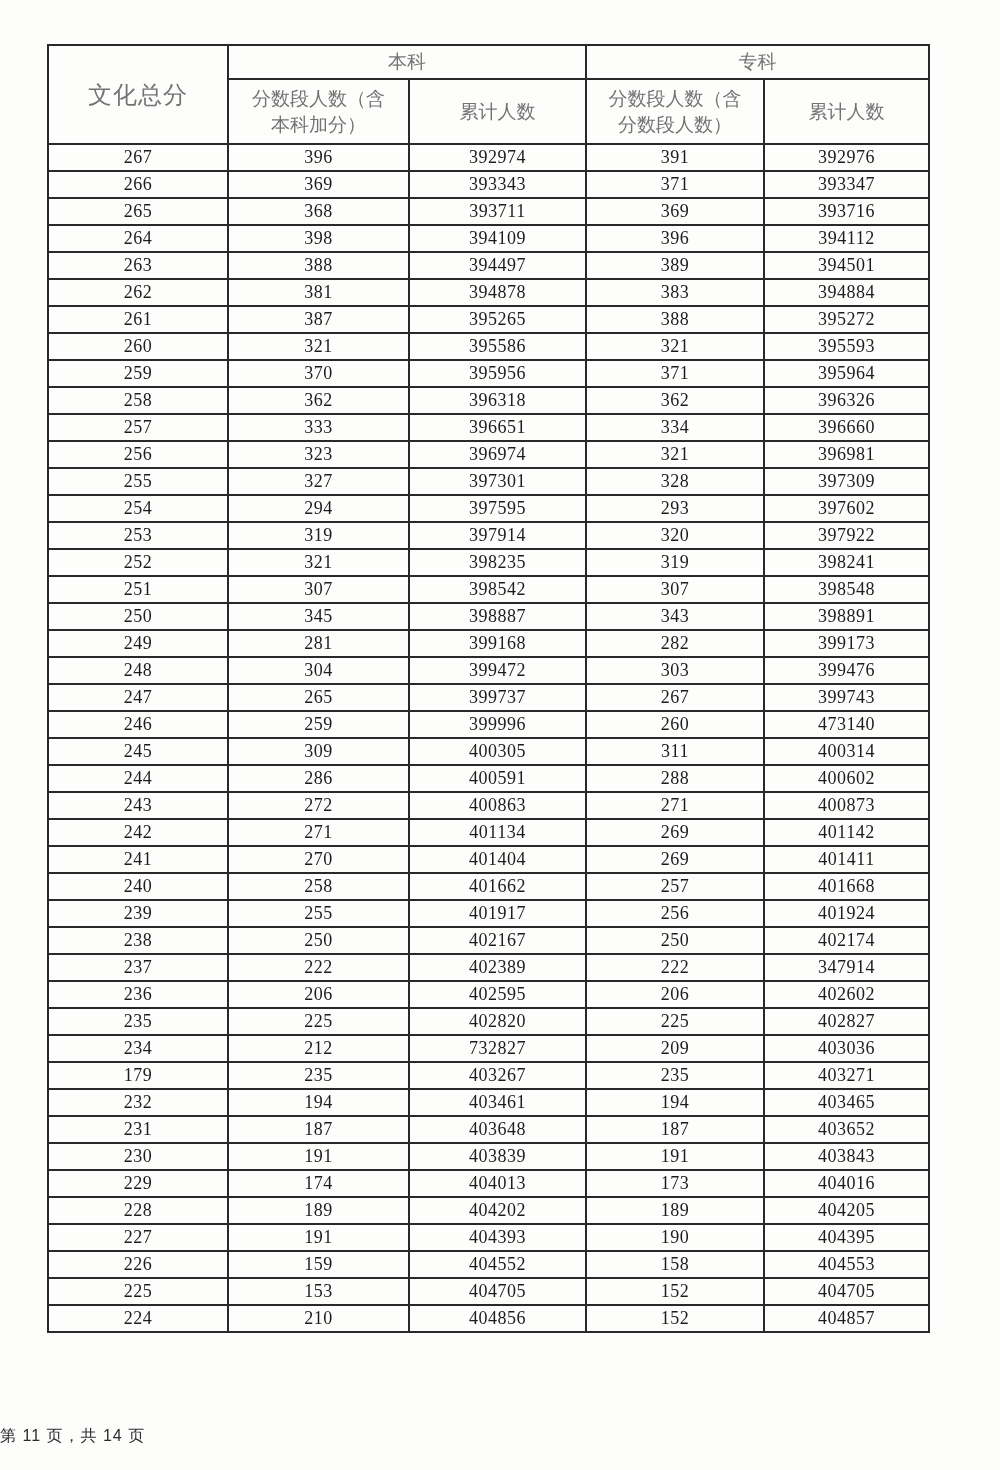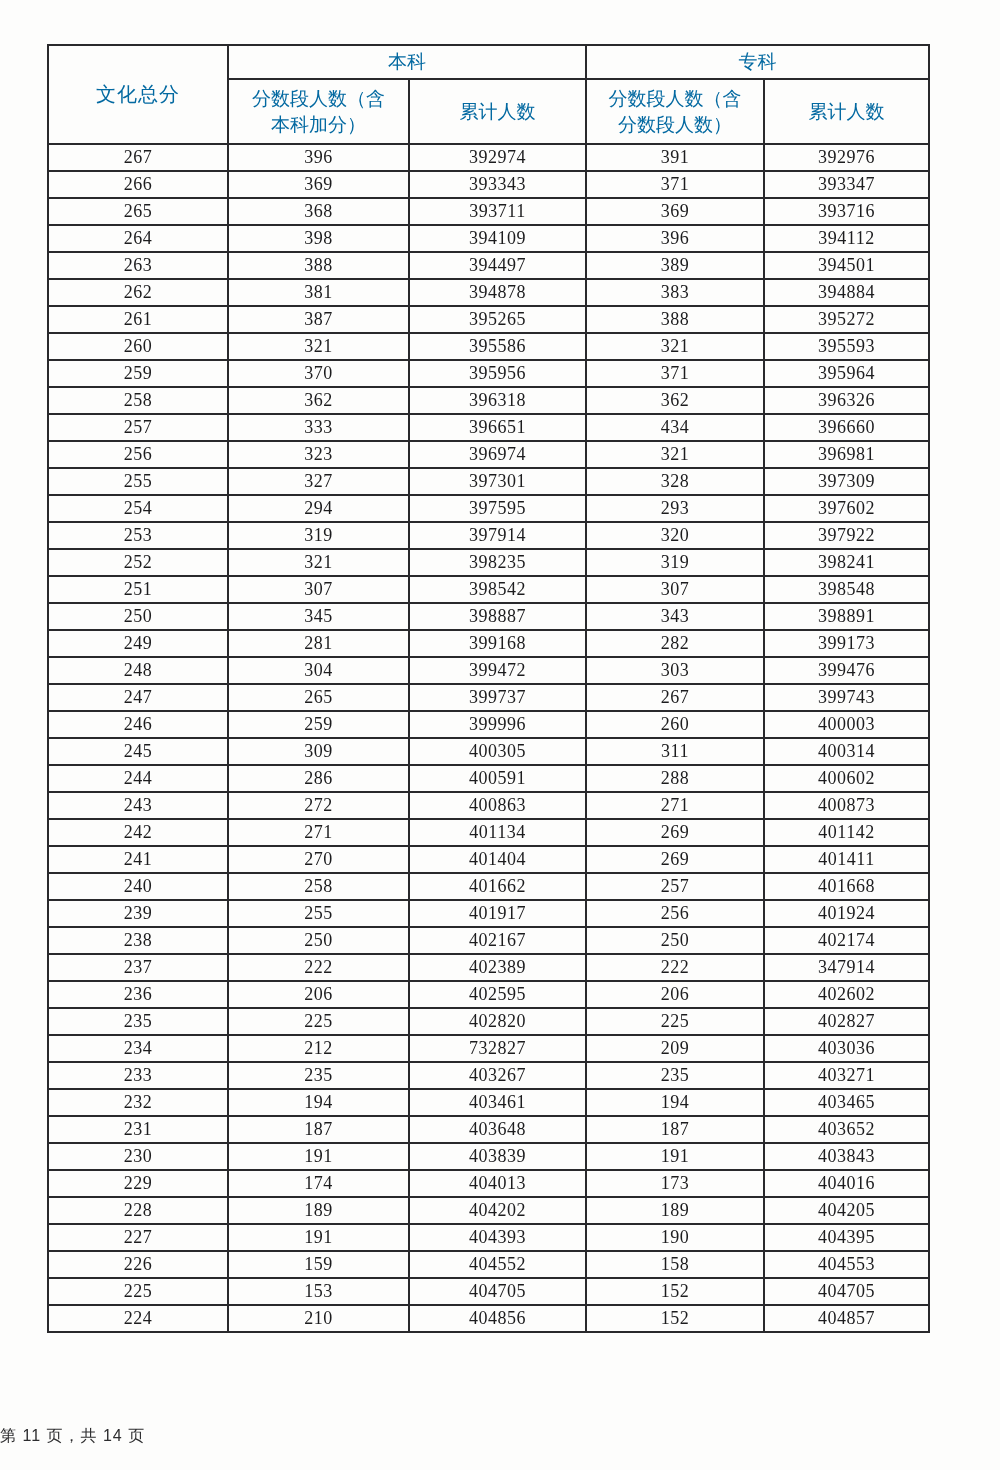--- a/index.html
+++ b/index.html
@@ -29,31 +29,31 @@
     border: 2px solid #29292c;
     text-align: center;
     vertical-align: middle;
     padding: 0;
     overflow: hidden;
   }
   .score-table th {
     font-family: "Liberation Sans", "DejaVu Sans", sans-serif;
     font-weight: normal;
     font-size: 19px;
-    color: #0369a1;
+    color: #737373;
   }
   .score-table thead tr.group-row th {
     height: 32px;
   }
   .score-table thead tr.sub-row th {
     height: 63px;
     line-height: 26px;
   }
   .score-table th.total-score-th {
-    font-size: 20px;
+    font-size: 24px;
     letter-spacing: 1px;
   }
   .score-table tbody td {
     height: 25px;
     font-size: 18px;
     letter-spacing: 0.5px;
     color: #1c1c1e;
   }
   .footer {
     position: absolute;
@@ -166,21 +166,21 @@
           <td>258</td>
           <td>362</td>
           <td>396318</td>
           <td>362</td>
           <td>396326</td>
         </tr>
         <tr>
           <td>257</td>
           <td>333</td>
           <td>396651</td>
-          <td>434</td>
+          <td>334</td>
           <td>396660</td>
         </tr>
         <tr>
           <td>256</td>
           <td>323</td>
           <td>396974</td>
           <td>321</td>
           <td>396981</td>
         </tr>
         <tr>
@@ -244,21 +244,21 @@
           <td>265</td>
           <td>399737</td>
           <td>267</td>
           <td>399743</td>
         </tr>
         <tr>
           <td>246</td>
           <td>259</td>
           <td>399996</td>
           <td>260</td>
-          <td>400003</td>
+          <td>473140</td>
         </tr>
         <tr>
           <td>245</td>
           <td>309</td>
           <td>400305</td>
           <td>311</td>
           <td>400314</td>
         </tr>
         <tr>
           <td>244</td>
@@ -331,21 +331,21 @@
           <td>402827</td>
         </tr>
         <tr>
           <td>234</td>
           <td>212</td>
           <td>732827</td>
           <td>209</td>
           <td>403036</td>
         </tr>
         <tr>
-          <td>233</td>
+          <td>179</td>
           <td>235</td>
           <td>403267</td>
           <td>235</td>
           <td>403271</td>
         </tr>
         <tr>
           <td>232</td>
           <td>194</td>
           <td>403461</td>
           <td>194</td>

